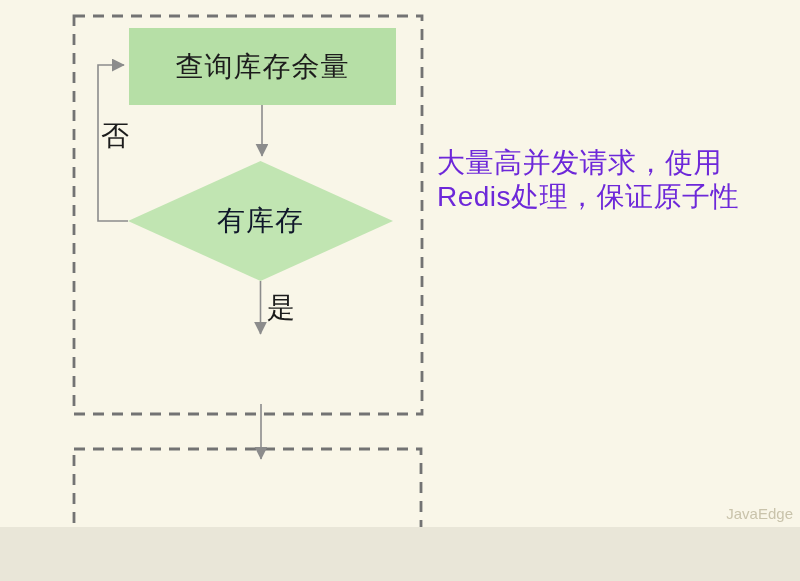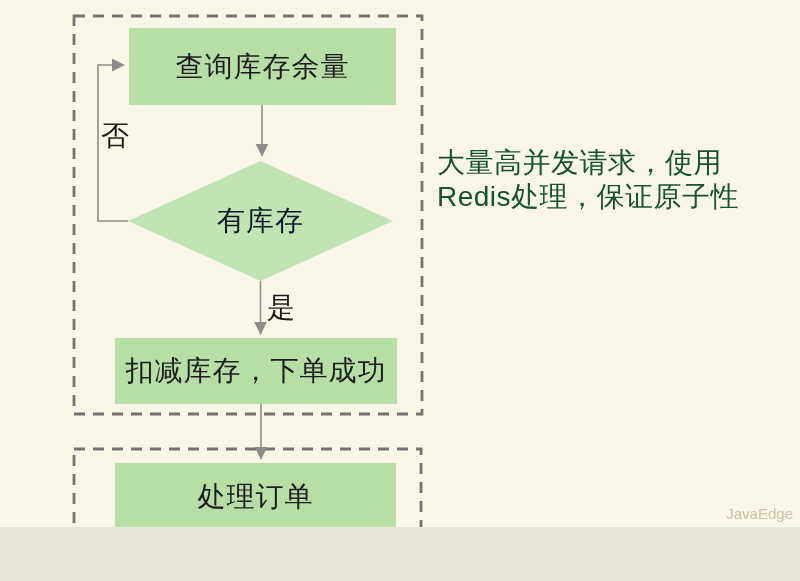--- a/index.html
+++ b/index.html
@@ -55,21 +55,21 @@
     line-height: 1;
   }
   .edge-label-no  { left: 101px; top: 122px; }
   .edge-label-yes { left: 267px; top: 294px; }
 
   .annotation {
     position: absolute;
     width: 355px;
     font-size: 28px;
     line-height: 34px;
-    color: #14532d;
+    color: #6d28d9;
     white-space: pre-line;
     letter-spacing: 0.5px;
   }
   .annotation-redis    { left: 437px; top: 146px; }
   .annotation-database { left: 437px; top: 452px; }
 
   .watermark {
     position: absolute;
     right: 7px;
     bottom: 5px;
@@ -101,23 +101,21 @@
 
     <line x1="261" y1="404" x2="261" y2="459" stroke="#8c8c8c" stroke-width="1.6" marker-end="url(#arrowhead)"></line>
 
     <polyline points="128,221 98,221 98,65 124,65" fill="none" stroke="#8c8c8c" stroke-width="1.6" marker-end="url(#arrowhead)"></polyline>
   </svg>
 
   <div class="node node-query">查询库存余量</div>
 
   <div class="decision-label">有库存</div>
 
-  <div class="node node-deduct">扣减库存，下单成功</div>
 
-  <div class="node node-process">处理订单</div>
 
   <div class="edge-label edge-label-no">否</div>
 
   <div class="edge-label edge-label-yes">是</div>
 
   <div class="annotation annotation-redis">大量高并发请求，使用
 Redis处理，保证原子性</div>
 
 
   <div class="watermark">JavaEdge</div>

